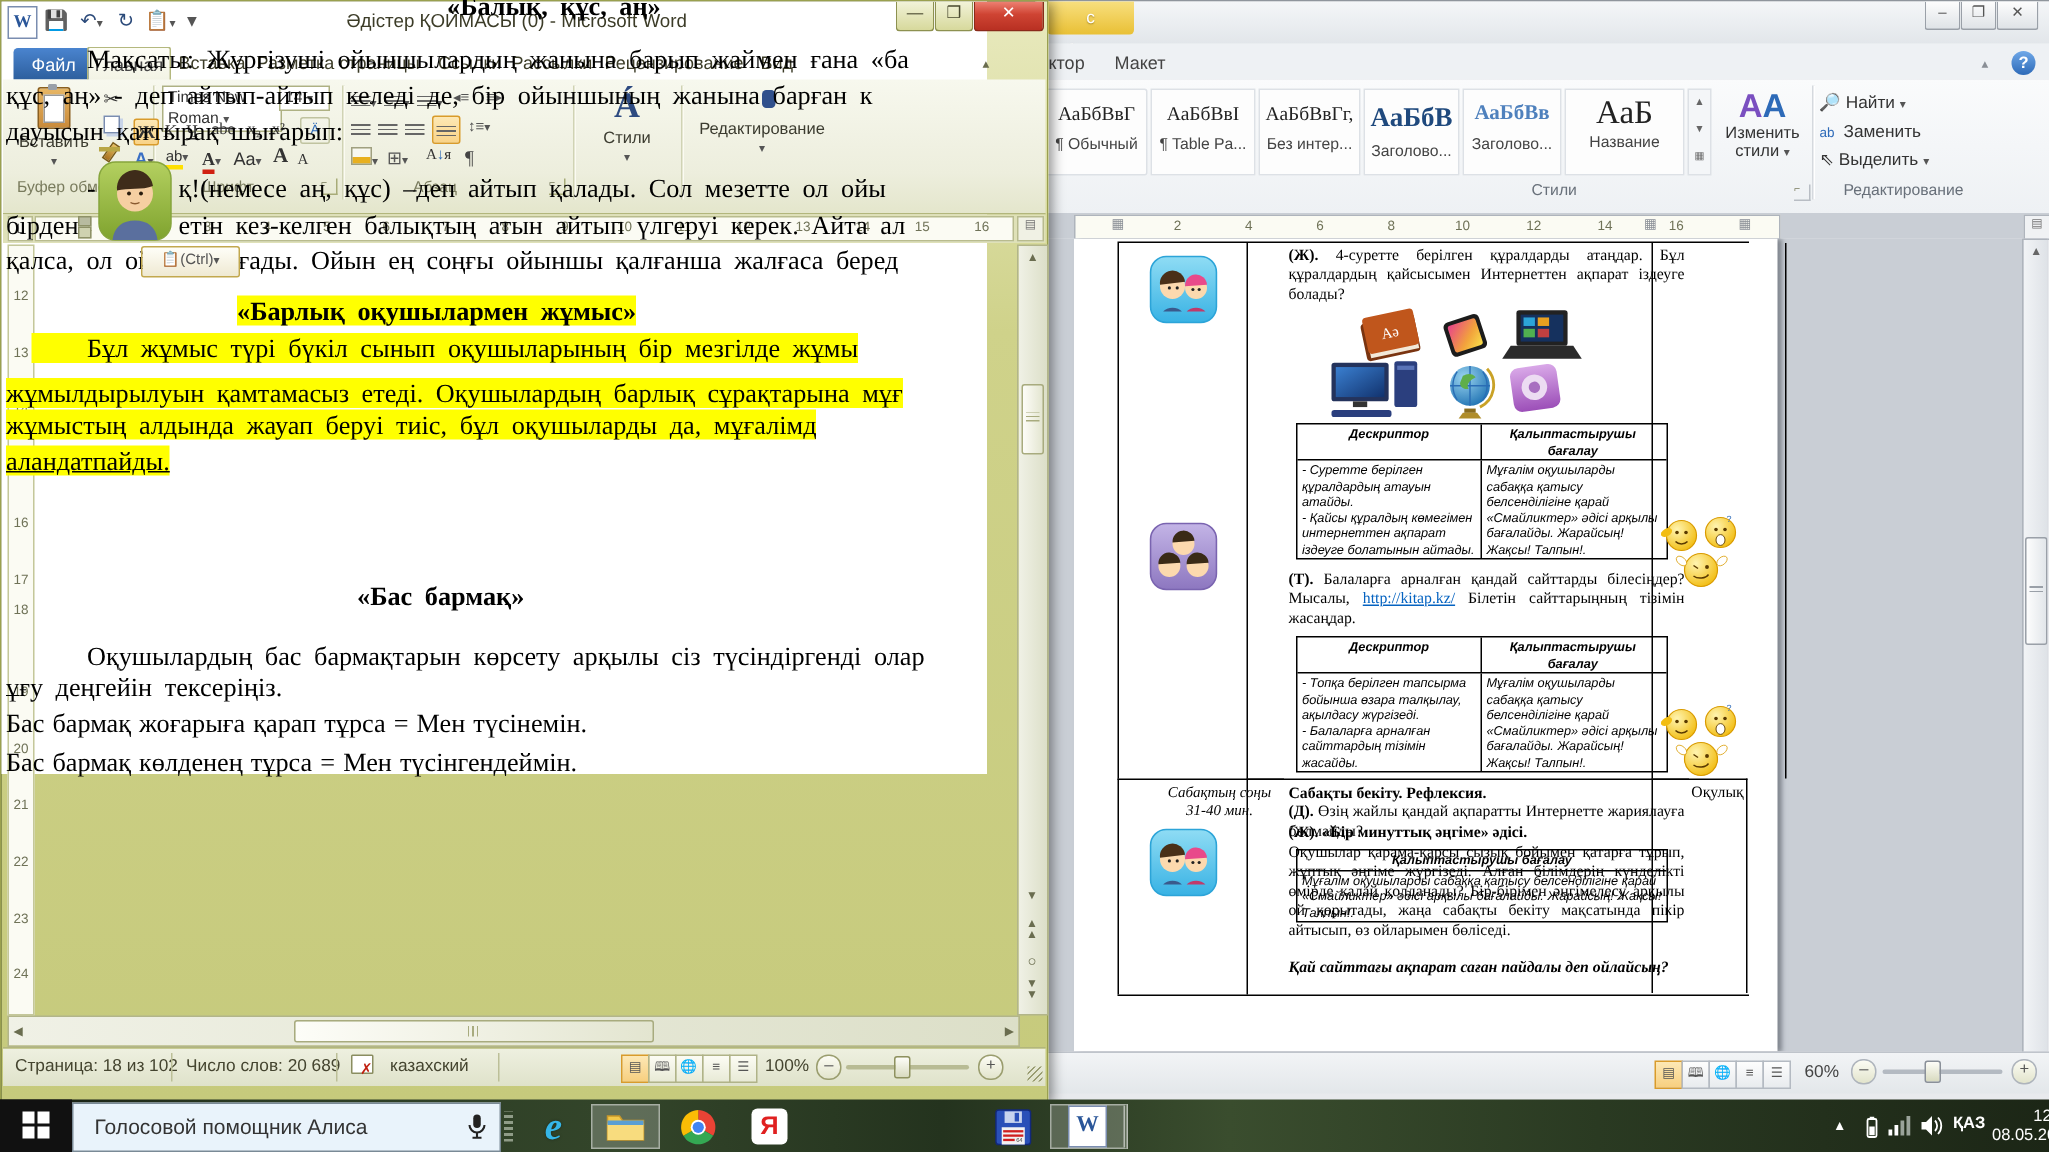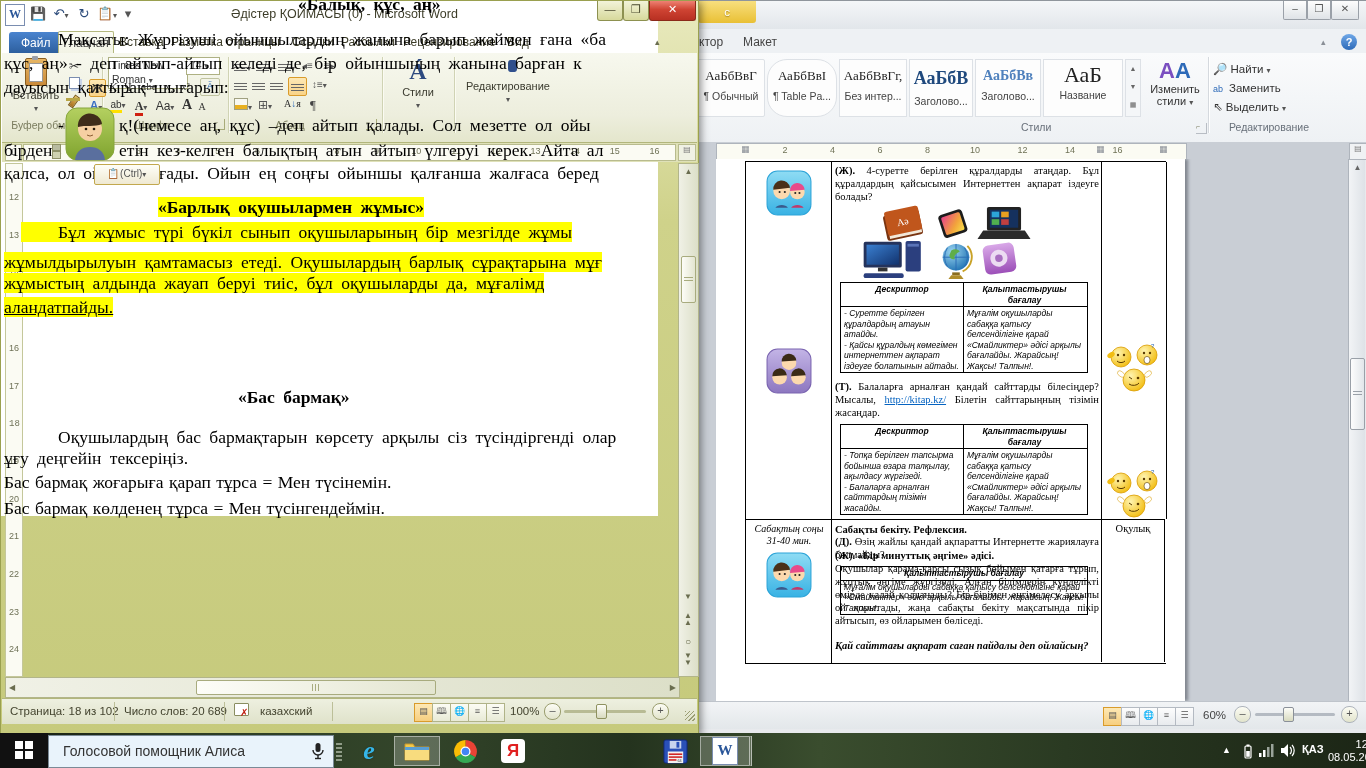--- a/index.html
+++ b/index.html
@@ -69,21 +69,21 @@
   .stylecell{position:absolute;top:6px;height:56px;background:#fdfdfd;border:1px solid #dde1e6;text-align:center;}
   .sprev{display:block;font-size:13px;color:#222;margin-top:8px;font-family:"Liberation Serif","DejaVu Serif",serif;}
   .sname{display:block;font-size:10.5px;color:#444;margin-top:6px;}
   .bluep{color:#1f497d;font-weight:bold;}
   .blue2{color:#4f81bd;font-weight:bold;}
   .bgl{position:absolute;top:68px;font-size:10.5px;color:#68707a;}
   .editrow{position:absolute;left:522px;font-size:11.5px;color:#333;height:16px;line-height:16px;}
   
   #bdoc{left:0;top:158px;width:674px;height:542px;background:#c9ced5;overflow:hidden;}
   #bpage{position:absolute;left:25px;top:0;width:469px;height:542px;background:#fff;box-shadow:3px 0 3px rgba(60,65,75,.5);}
-  .tcell{position:absolute;border-left:1px solid #000;}
+  .tcell{position:absolute;border-left:1px solid #000;padding-left:24px;}
   .btxt{font-size:10.5px;line-height:13px;color:#000;text-align:justify;}
   .stxt{font-size:8.5px;line-height:10.5px;color:#000;}
   .itbl{position:relative;border:1px solid #000;margin:5px 0 0 8px;width:246px;}
   .itbl .hdr{display:flex;border-bottom:1px solid #000;font-weight:bold;text-align:center;}
   .itbl .row{display:flex;}
   .icell{padding:1px 3px;box-sizing:border-box;font-style:italic;}
   .link{color:#0563c1;text-decoration:underline;}
   .bscroll{background:linear-gradient(90deg,#f2f4f6,#dde1e6);border:1px solid #aeb4bc;}
   .statusb{left:0;top:700px;width:100%;height:27px;background:linear-gradient(#f2f4f6,#e3e7ea);border-top:1px solid #bfc4cb;font-size:11.5px;color:#444;}
   .bview{position:absolute;top:5px;width:17px;height:17px;border:1px solid #b4bac2;background:linear-gradient(#fdfdfd,#e8ebee);font-size:9px;text-align:center;line-height:15px;color:#555;}
@@ -159,21 +159,21 @@
     <div class="btab" style="left:8px;">ктор</div>
     <div class="btab" style="left:52px;">Макет</div>
     <div class="btab" style="left:630px;color:#8a8f96;font-size:9px;">▴</div>
     <div class="btab" style="left:650px;top:5px;width:16px;height:16px;background:linear-gradient(#6fa8e8,#2d6ab8);border-radius:9px;color:#fff;text-align:center;line-height:16px;font-size:11px;font-weight:bold;">?</div>
   </div>
   <div class="bribbon abs">
     <div class="stylecell selbox" style="left:6px;width:66px;">
       <span class="sprev">АаБбВвГ</span>
       <span class="sname">¶ Обычный</span>
     </div>
-    <div class="stylecell" style="left:76px;width:68px;border-radius:20px;">
+    <div class="stylecell" style="left:76px;width:68px;">
       <span class="sprev">АаБбВвІ</span>
       <span class="sname">¶ Table Pa...</span>
     </div>
     <div class="stylecell" style="left:148px;width:66px;">
       <span class="sprev">АаБбВвГг,</span>
       <span class="sname">Без интер...</span>
     </div>
     <div class="stylecell" style="left:218px;width:62px;">
       <span class="sprev bluep" style="font-size:18px;">АаБбВ</span>
       <span class="sname">Заголово...</span>
@@ -538,21 +538,21 @@
     <div class="abs" style="left:50px;top:8px;width:7px;height:6px;background:#cfd2b0;border:1px solid #8e9168;"></div>
     <div class="abs" style="left:676px;top:1px;width:16px;height:15px;border:1px solid #b8bb8e;background:#f0f1e4;font-size:8px;text-align:center;color:#777;">▤</div>
   </div>
   <div class="abs vruler" style="left:4px;top:162px;width:16px;height:512px;background:#fbfbf3;border:1px solid #c4c79a;font-size:9px;color:#6f7257;">
       <span class="ruler-num" style="top: 33px;">12</span>
       <span class="ruler-num" style="top: 70.7px;">13</span>
       <span class="ruler-num" style="top: 108.4px;">14</span>
       <span class="ruler-num" style="top: 146.1px;">15</span>
       <span class="ruler-num" style="top: 183.8px;">16</span>
       <span class="ruler-num" style="top: 221.5px;">17</span>
-      <span class="ruler-num" style="top: 260px; font-family: Liberation Mono, monospace;">18</span>
+      <span class="ruler-num" style="top: 242px;">18</span>
       <span class="ruler-num" style="top: 296.9px;">19</span>
       <span class="ruler-num" style="top: 334.6px;">20</span>
       <span class="ruler-num" style="top: 372.3px;">21</span>
       <span class="ruler-num" style="top: 410px;">22</span>
       <span class="ruler-num" style="top: 447.7px;">23</span>
       <span class="ruler-num" style="top: 485.4px;">24</span>
       <span class="ruler-num" style="top: 523.1px;">25</span>
     </div>
 
   <div id="fdoc">

